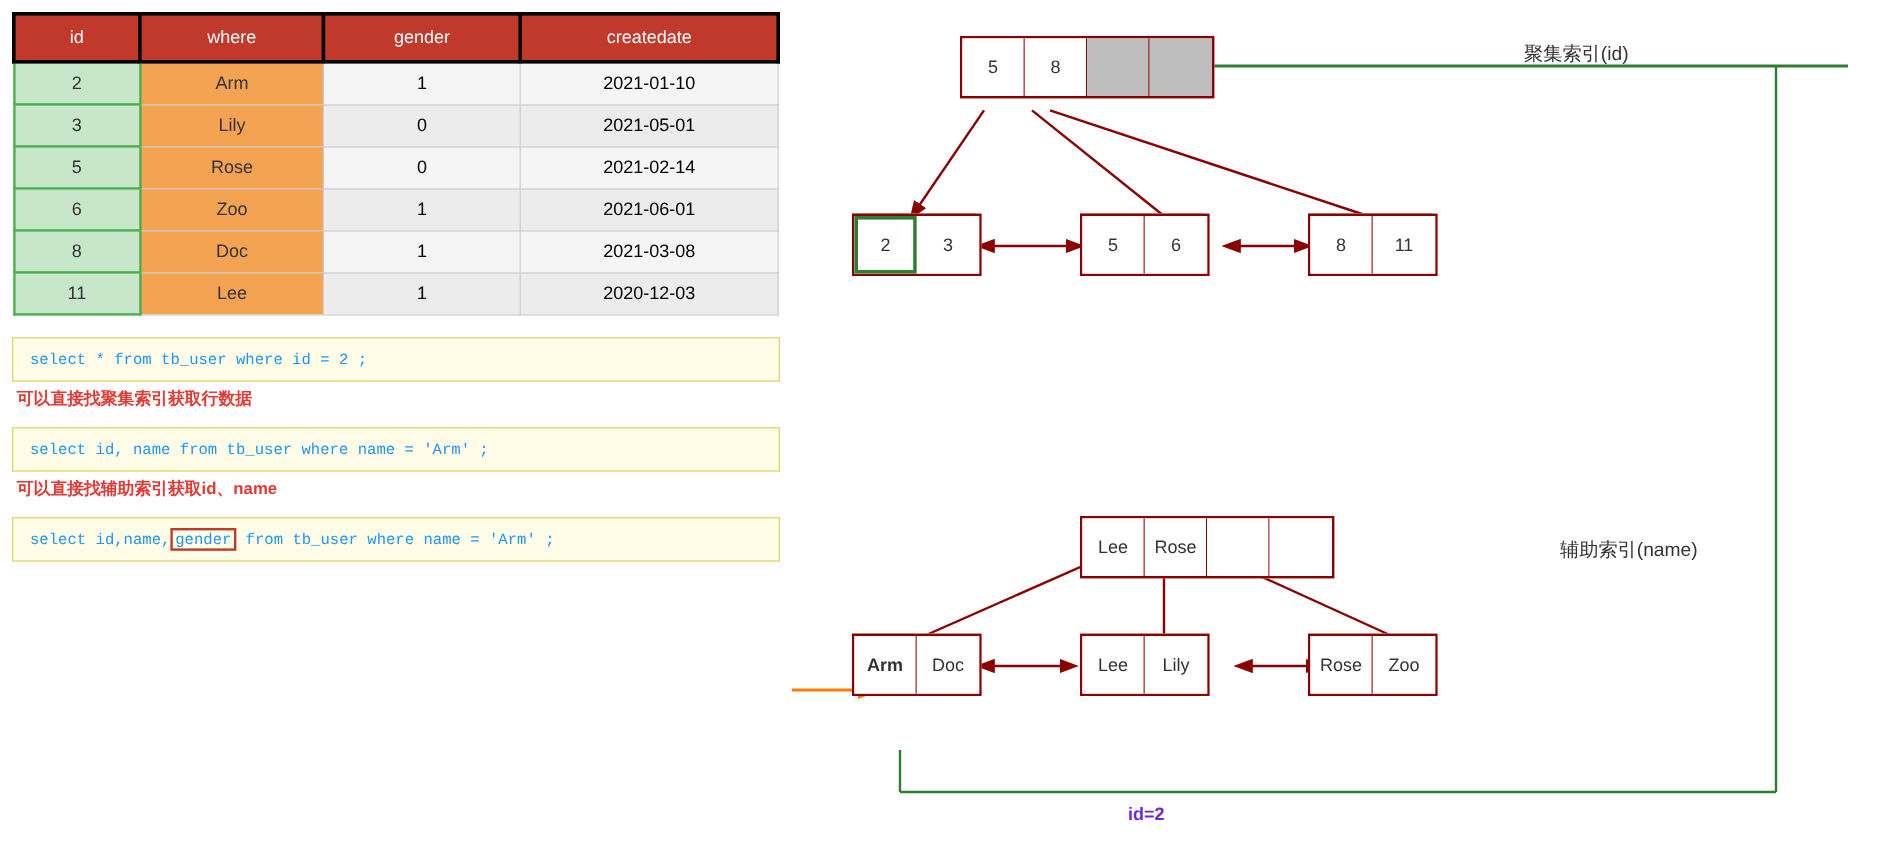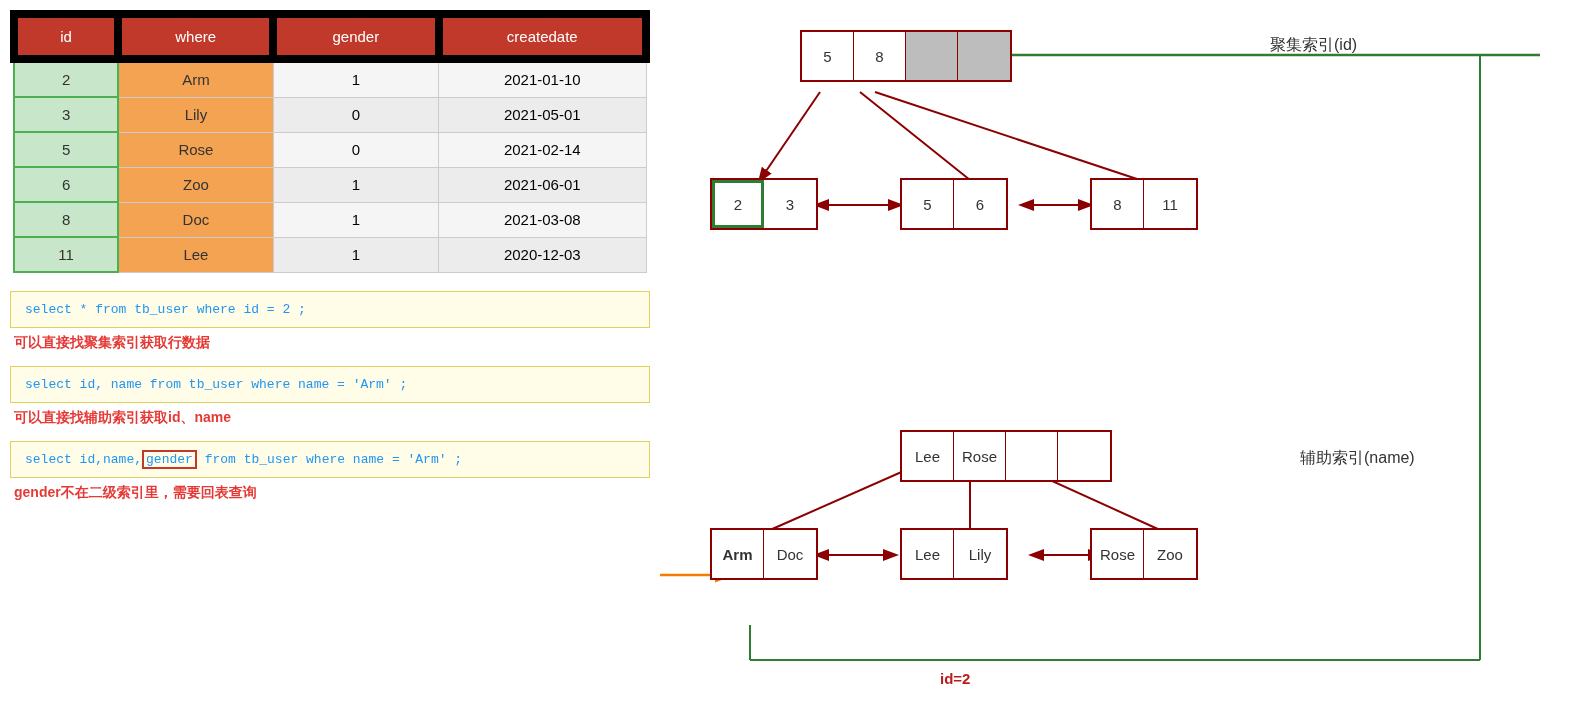--- a/index.html
+++ b/index.html
@@ -24,21 +24,21 @@
     
     .data-table {
       border-collapse: collapse;
       width: 640px;
       margin-bottom: 18px;
     }
     .data-table th {
       background: #c0392b;
       color: #fff;
       padding: 10px 20px;
-      border: 8px solid #000000;
+      border: 3px solid #000000;
       font-weight: normal;
       font-size: 15px;
     }
     .data-table td {
       padding: 8px 20px;
       text-align: center;
       border: 1px solid #ccc;
       background: #f5f5f5;
       font-size: 15px;
     }
@@ -153,21 +153,21 @@
       left: 0;
       width: 100%;
       height: 100%;
       pointer-events: none;
       overflow: visible;
     }
 
     
     .id2-label {
       position: absolute;
-      color: #b91c1c;
+      color: #6d28d9;
       font-weight: bold;
       font-size: 15px;
     }
   </style>
 </head>
 <body>
 
 <div class="left-panel">
 
   <table class="data-table">
@@ -225,21 +225,20 @@
   <div class="desc-text">可以直接找聚集索引获取行数据</div>
 
   <div class="sql-box">
     <span>select id, name  from tb_user where name = 'Arm' ;</span>
   </div>
   <div class="desc-text">可以直接找辅助索引获取id、name</div>
 
   <div class="sql-box">
     <span>select id,name,</span><span class="gender-highlight">gender</span><span> from tb_user where name = 'Arm' ;</span>
   </div>
-  <div class="desc-text">gender不在二级索引里，需要回表查询</div>
 
 </div>
 
 <div class="right-panel">
   <svg class="arrow-svg" id="diagram-svg">
 
     <line x1="120" y1="92" x2="60" y2="180" stroke="#8b0000" stroke-width="2" marker-end="url(#arrowhead-dark)"></line>
 
     <line x1="160" y1="92" x2="270" y2="180" stroke="#8b0000" stroke-width="2"></line>
 

